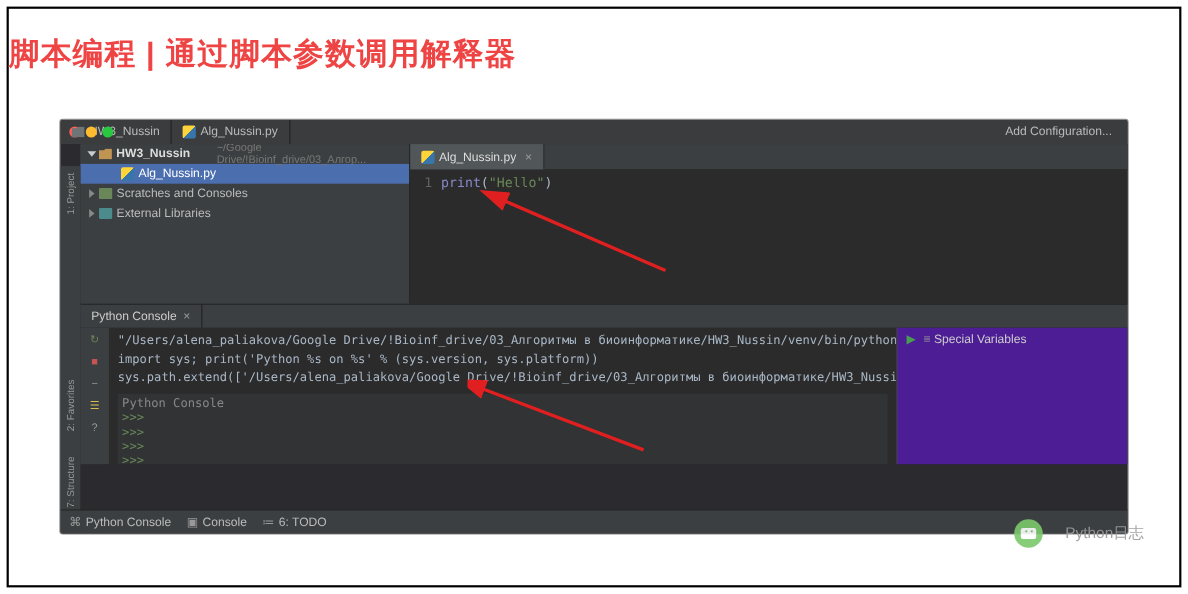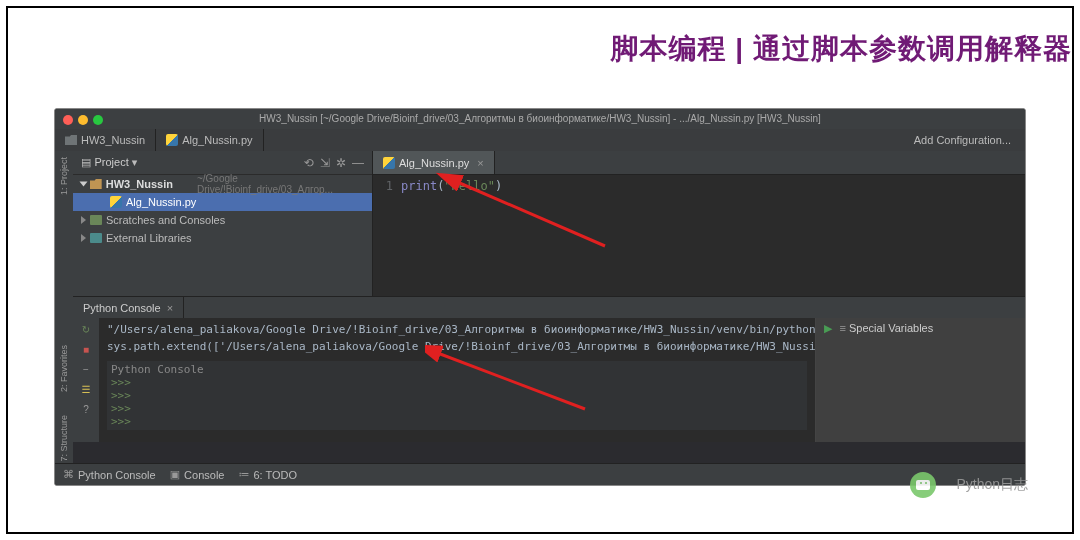--- a/index.html
+++ b/index.html
@@ -1,18 +1,18 @@
 <!DOCTYPE html>
 <html><head>
 <meta charset="utf-8">
 <style>
   * { box-sizing: border-box; margin: 0; padding: 0; }
   body { width: 1080px; height: 540px; background: #fff; font-family: -apple-system, "Segoe UI", Arial, sans-serif; position: relative; overflow: hidden; }
   .slide-frame { position: absolute; top: 6px; left: 6px; right: 6px; bottom: 6px; border: 2px solid #000; background: #fff; }
-  .title { text-align: right; font-size: 28px; font-weight: 700; color: #701a75; margin-top: 22px; letter-spacing: 1px; }
+  .title { text-align: left; font-size: 28px; font-weight: 700; color: #ef4444; margin-top: 22px; letter-spacing: 1px; }
 
   .ide { position: absolute; top: 100px; left: 46px; right: 46px; bottom: 46px; border: 1px solid #888; background: #2b2b2f; border-radius: 3px; overflow: hidden; }
 
   .mac-dots { position: absolute; top: 6px; left: 8px; display: flex; gap: 5px; align-items: center; }
   .dot { width: 10px; height: 10px; border-radius: 50%; }
   .d-red { background: #ff5f57; }
   .d-yellow { background: #febc2e; }
   .d-green { background: #28c840; }
 
   .titlebar { height: 20px; background: #3c3f41; color: #aaa; font-size: 10px; text-align: center; line-height: 20px; white-space: nowrap; overflow: hidden; }
@@ -53,54 +53,53 @@
   .console-tab{height:22px;background:#3c3f41;border-top:1px solid #222;display:flex;align-items:center;}
   .con-tab{padding:0 10px;color:#ccc;font-size:11px;height:100%;display:flex;align-items:center;border-right:1px solid #222;}
 
   .console{display:flex;height:124px;background:#2b2b2b;}
   .con-gutter{width:26px;background:#3c3f41;display:flex;flex-direction:column;align-items:center;padding-top:4px;gap:6px;}
   .cg-icon{width:14px;height:14px;border-radius:2px;display:flex;align-items:center;justify-content:center;font-size:10px;}
   .con-body{flex:1;padding:4px 8px;font-family:Consolas,monospace;font-size:11px;color:#a9b7c6;overflow:hidden;}
   .con-line{white-space:nowrap;line-height:1.5;}
   .con-input{background:#313335;margin-top:6px;padding:2px 4px;color:#808080;}
   .con-prompt{color:#6a8759;}
-  .con-right{width:210px;border-left:1px solid #444;background:#404040;padding:4px 8px;font-size:11px;}
+  .con-right{width:210px;border-left:1px solid #444;background:#4c1d95;padding:4px 8px;font-size:11px;}
   .con-right .play{color:#499c54;margin-right:4px;}
   .cr-label{color:#ccc;}
 
   .arrow2{position:absolute;left:370px;top:235px;pointer-events:none;}
 
   .bottom{position:absolute;bottom:0;left:0;right:0;height:22px;background:#3c3f41;border-top:1px solid #222;display:flex;align-items:center;padding:0 8px;gap:14px;}
   .bot-item{color:#bbb;font-size:11px;display:flex;align-items:center;gap:4px;}
   .bot-icon{font-size:11px;color:#999;}
 
   .gutter-left{position:absolute;left:0;top:42px;bottom:22px;width:18px;background:#3c3f41;z-index:5;}
   .gutter-label{position:absolute;writing-mode:vertical-rl;transform:rotate(180deg);font-size:9px;color:#999;white-space:nowrap;}
 
-  .watermark{position:absolute;right:52px;bottom:42px;display:flex;align-items:center;gap:20px;opacity:0.9;z-index:20;}
+  .watermark{position:absolute;right:40px;bottom:42px;display:flex;align-items:center;gap:20px;opacity:0.9;z-index:20;}
   .wm-circle{width:26px;height:26px;border-radius:50%;background:#7bc86c;display:flex;align-items:center;justify-content:center;}
   .wm-bubble{width:14px;height:10px;background:#fff;border-radius:2px;position:relative;}
   .wm-bubble::after{content:"";position:absolute;bottom:-3px;left:3px;border:3px solid transparent;border-top-color:#fff;}
   .wm-dots{position:absolute;top:2px;left:2px;right:2px;display:flex;justify-content:space-around;}
   .wm-dot{width:2px;height:2px;background:#7bc86c;border-radius:50%;}
   .wm-text{color:#999;font-size:14px;}
 </style>
 </head>
 <body>
 
 <div class="slide-frame">
   <div class="title">脚本编程 | 通过脚本参数调用解释器</div>
 
   <div class="ide">
     <div class="mac-dots">
       <div class="dot d-red"></div>
       <div class="dot d-yellow"></div>
       <div class="dot d-green"></div>
     </div>
-    <div class="titlebar">HW3_Nussin [~/Google Drive/Bioinf_drive/03_Алгоритмы в биоинформатике/HW3_Nussin] - .../Alg_Nussin.py [HW3_Nussin]</div>
 
     <div class="tabbar">
       <div class="crumb-tab">
         <span class="tab-icon-folder"></span>
         <span>HW3_Nussin</span>
       </div>
       <div class="crumb-tab">
         <span class="tab-icon-py"></span>
         <span>Alg_Nussin.py</span>
       </div>
@@ -108,29 +107,20 @@
     </div>
 
     <div class="gutter-left">
       <div class="gutter-label" style="top:6px;left:4px;">1: Project</div>
       <div class="gutter-label" style="top:194px;left:4px;">2: Favorites</div>
       <div class="gutter-label" style="top:264px;left:4px;">7: Structure</div>
     </div>
 
     <div class="main" style="margin-left:18px;">
       <div class="sidebar">
-        <div class="side-head">
-          <span>▤ <span class="side-title">Project</span> ▾</span>
-          <span class="sp">
-            <span>⟲</span>
-            <span>⇲</span>
-            <span>✲</span>
-            <span>—</span>
-          </span>
-        </div>
         <div class="tree-item ti-0">
           <span class="tri open"></span>
           <span class="folder-icon"></span>
           <b style="color:#ddd;">HW3_Nussin</b>
           <span style="color:#777;margin-left:20px;font-size:10px;">~/Google Drive/!Bioinf_drive/03_Алгор...</span>
         </div>
         <div class="tree-item ti-1 ti-sel">
           <span style="width:9px;"></span>
           <span class="tab-icon-py"></span>
           <span>Alg_Nussin.py</span>
@@ -185,20 +175,21 @@
     <div class="console" style="margin-left:18px;">
       <div class="con-gutter">
         <div class="cg-icon" style="color:#6a8759;">↻</div>
         <div class="cg-icon" style="color:#c75450;">■</div>
         <div class="cg-icon" style="color:#999;">−</div>
         <div class="cg-icon" style="color:#d6bf55;">☰</div>
         <div class="cg-icon" style="color:#999;">?</div>
       </div>
       <div class="con-body">
         <div class="con-line">"/Users/alena_paliakova/Google Drive/!Bioinf_drive/03_Алгоритмы в биоинформатике/HW3_Nussin/venv/bin/python" "/Applica</div>
+        <div class="con-line">import sys; print('Python %s on %s' % (sys.version, sys.platform))</div>
         <div class="con-line">sys.path.extend(['/Users/alena_paliakova/Google Drive/!Bioinf_drive/03_Алгоритмы в биоинформатике/HW3_Nussin'])</div>
         <div class="con-input">
           <div style="color:#888;">Python Console</div>
           <div class="con-prompt">&gt;&gt;&gt;</div>
           <div class="con-prompt">&gt;&gt;&gt;</div>
           <div class="con-prompt">&gt;&gt;&gt;</div>
           <div class="con-prompt">&gt;&gt;&gt;</div>
 
         </div>
       </div>

